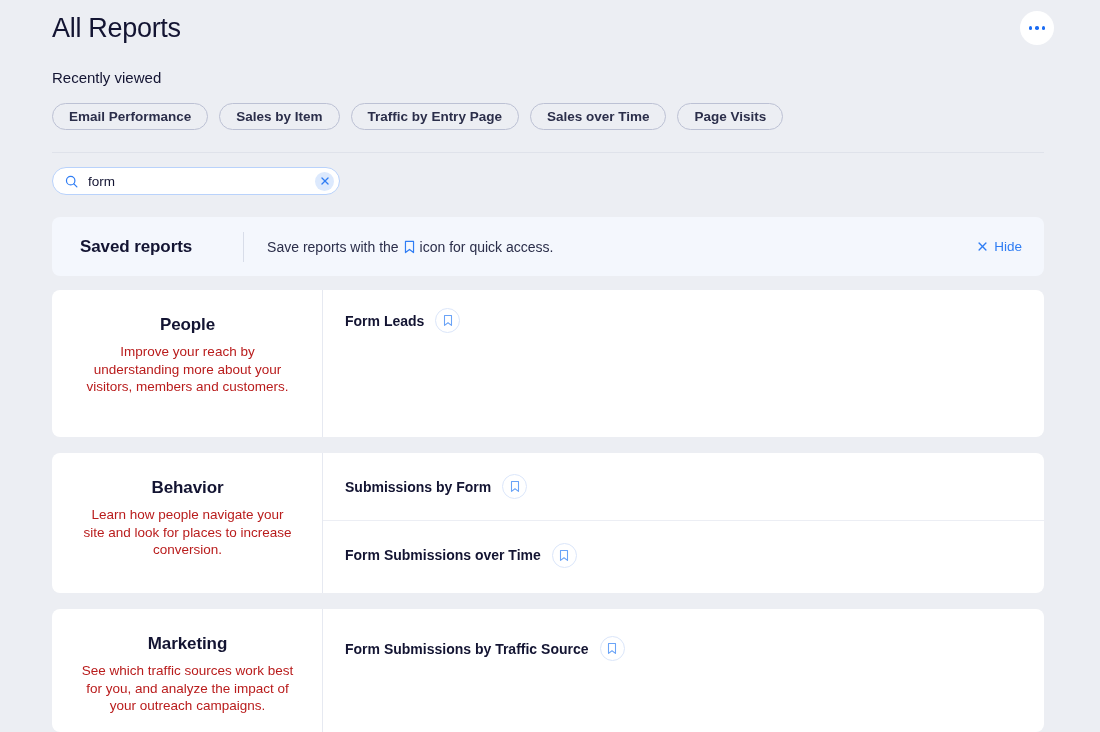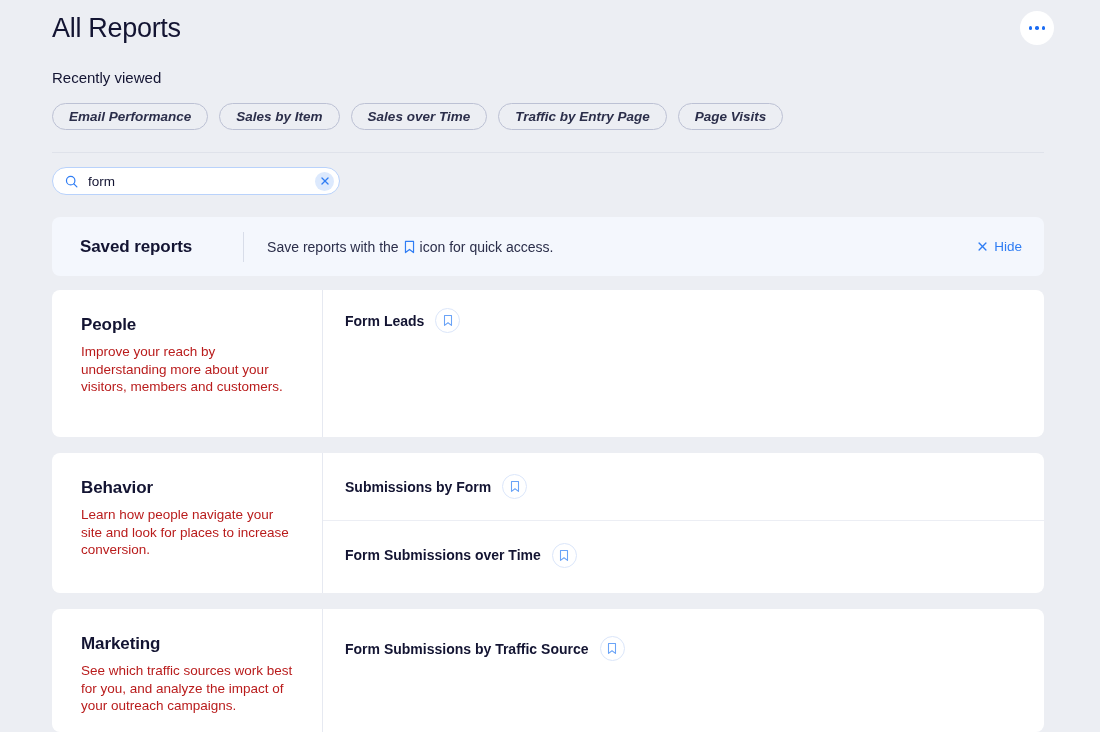--- a/index.html
+++ b/index.html
@@ -82,21 +82,20 @@
     border-radius: 14px;
     background: transparent;
     font-family: "Liberation Sans", sans-serif;
     font-size: 13.5px;
     font-weight: 600;
     color: #2b2e4a;
     display: flex;
     align-items: center;
     cursor: pointer;
     white-space: nowrap;
-    font-style: italic;
   }
 
   
   .top-divider {
     position: absolute;
     left: 52px;
     top: 152px;
     width: 992px;
     height: 1px;
     background: #dfe2ea;
@@ -200,20 +199,21 @@
     overflow: hidden;
   }
   .card-people    { top: 290px; height: 147px; }
   .card-behavior  { top: 453px; height: 140px; }
   .card-marketing { top: 609px; height: 123px; }
 
   .card-left {
     width: 270px;
     flex: 0 0 270px;
     padding: 25px 28px 0 29px;
+    text-align: center;
   }
   .card-name {
     font-size: 17px;
     font-weight: 700;
     color: #131432;
     letter-spacing: -0.1px;
     margin-bottom: 8px;
   }
   .card-desc {
     font-size: 13.5px;
@@ -270,22 +270,22 @@
     <i></i>
     <i></i>
     <i></i>
   </button>
 
   <div class="recent-label">Recently viewed</div>
 
   <div class="chips">
     <button class="chip">Email Performance</button>
     <button class="chip">Sales by Item</button>
+    <button class="chip">Traffic by Entry Page</button>
     <button class="chip">Sales over Time</button>
-    <button class="chip">Traffic by Entry Page</button>
     <button class="chip">Page Visits</button>
   </div>
 
   <div class="top-divider"></div>
 
   <div class="search">
     <span class="search-icon">
       <svg width="13" height="13" viewBox="0 0 16 16" fill="none">
         <circle cx="7" cy="7" r="5.2" stroke="#2f7df4" stroke-width="1.5"></circle>
         <line x1="10.9" y1="10.9" x2="14.6" y2="14.6" stroke="#2f7df4" stroke-width="1.5" stroke-linecap="round"></line>

